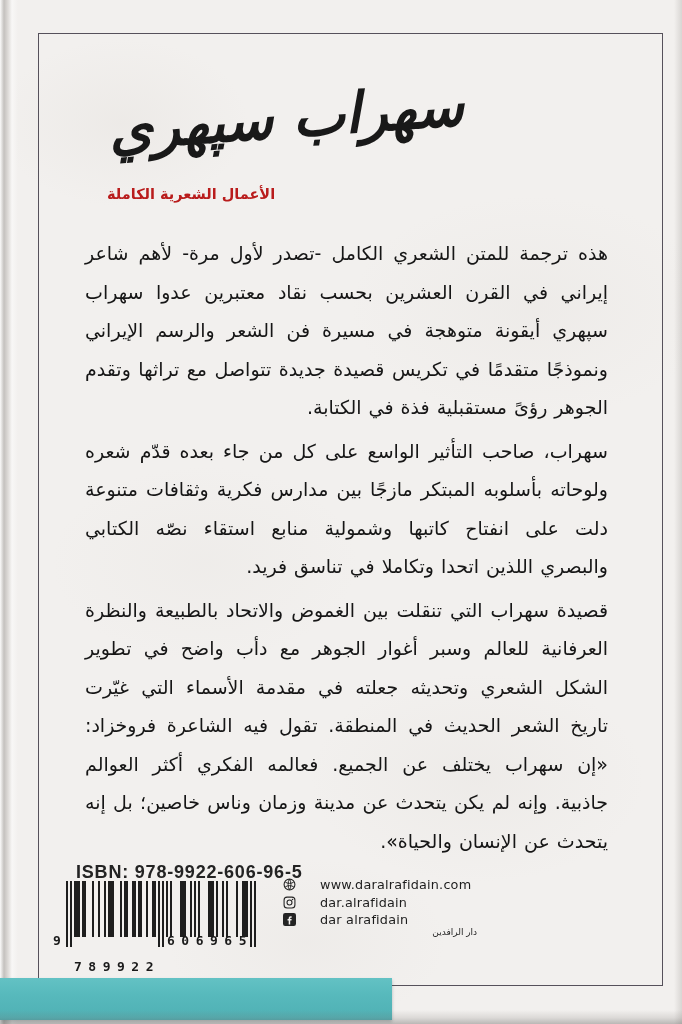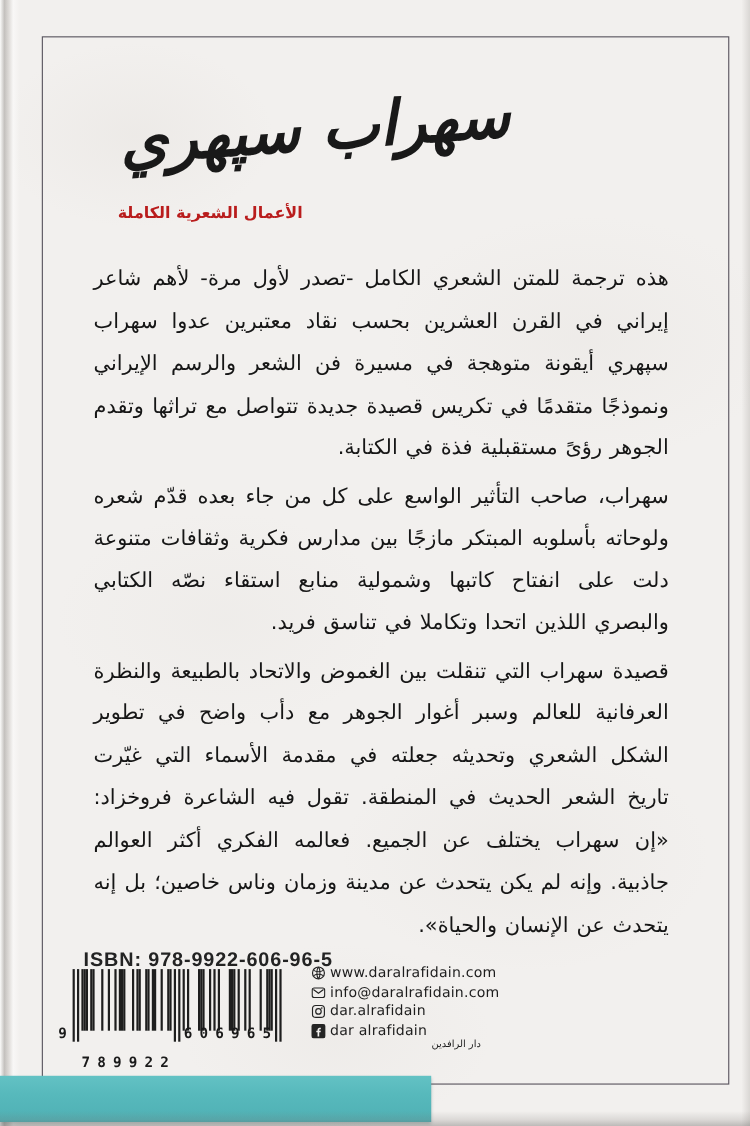--- a/index.html
+++ b/index.html
@@ -69,21 +69,21 @@
   .bc-m.guard.bar{height:66px;}
   .bc-digits{
     position:absolute;top:50px;left:0;width:100%;height:16px;z-index:4;
     font-family:"DejaVu Sans Mono",monospace;font-weight:700;font-size:13px;color:#1a1a1a;
   }
   .bcd-first{position:absolute;left:-13px;top:2px;}
   .bcd-g1{position:absolute;left:8px;top:2px;letter-spacing:6.5px;margin-top:26px;}
   .bcd-g2{position:absolute;left:101px;top:2px;letter-spacing:6.5px;}
   
   .contacts{position:absolute;left:283px;top:876px;z-index:3;}
-  .contact-row{display:flex;align-items:center;height:17.6px;gap:4px;}
+  .contact-row{display:flex;align-items:center;height:17.6px;gap:24px;}
   .cicon{width:13px;height:13px;flex:0 0 13px;color:#242424;display:flex;align-items:center;}
   .cicon svg{width:13px;height:13px;display:block;}
   .clabel{
     font-size:12.8px;color:#1d1d1d;letter-spacing:.2px;white-space:nowrap;
     font-family:"DejaVu Sans",sans-serif;
   }
   .clabel-ar{font-size:9px;direction:rtl;margin-right:4px;color:#1d1d1d;white-space:nowrap;margin-top:24px;}
   
   .accent-band{
     position:absolute;left:0;top:978px;width:392px;height:42px;z-index:7;
@@ -135,29 +135,20 @@
           <circle cx="12" cy="12" r="10" fill="none" stroke="currentColor" stroke-width="2"></circle>
           <path d="M4.2 7.6c4 3.1 11.6 3.1 15.6 0M4.2 16.4c4-3.1 11.6-3.1 15.6 0" fill="none" stroke="currentColor" stroke-width="1.8"></path>
           <path d="M12 2.2c-3.4 3-3.4 16.6 0 19.6M12 2.2c3.4 3 3.4 16.6 0 19.6" fill="none" stroke="currentColor" stroke-width="1.8"></path>
         </svg>
     </span>
     <span class="clabel">www.daralrafidain.com</span>
   </div>
   <div class="contact-row">
     <span class="cicon">
       <svg viewBox="0 0 24 24">
-          <rect x="1.5" y="4" width="21" height="16" rx="3.5" fill="none" stroke="currentColor" stroke-width="2"></rect>
-          <path d="M3.5 6.5l8.5 6.5 8.5-6.5" fill="none" stroke="currentColor" stroke-width="2"></path>
-        </svg>
-    </span>
-    <span class="clabel">info@daralrafidain.com</span>
-  </div>
-  <div class="contact-row">
-    <span class="cicon">
-      <svg viewBox="0 0 24 24">
           <rect x="2" y="2" width="20" height="20" rx="5.5" fill="none" stroke="currentColor" stroke-width="2"></rect>
           <circle cx="12" cy="12" r="4.6" fill="none" stroke="currentColor" stroke-width="2"></circle>
           <circle cx="17.6" cy="6.4" r="1.4" fill="currentColor"></circle>
         </svg>
     </span>
     <span class="clabel">dar.alrafidain</span>
   </div>
   <div class="contact-row">
     <span class="cicon">
       <svg viewBox="0 0 24 24">

